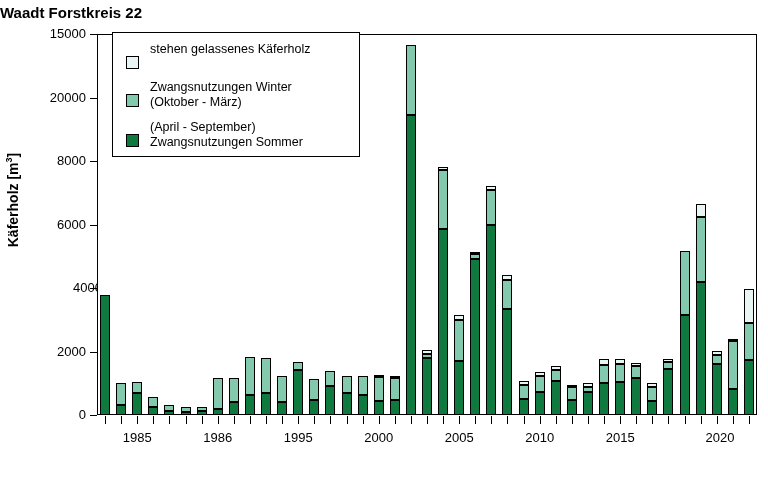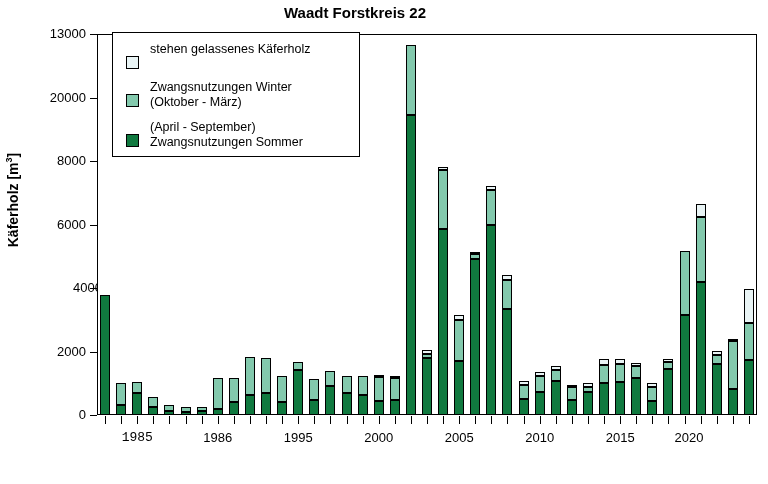--- a/index.html
+++ b/index.html
@@ -22,21 +22,20 @@
     height: 484px;
     background: #ffffff;
   }
 
   
   #chart-title {
     position: absolute;
     left: 0;
     top: 4px;
     width: 710px;
-    text-align: center;
     font-size: 15px;
     font-weight: bold;
     color: #000000;
     letter-spacing: 0px;
   }
 
   
   #y-axis-label {
     position: absolute;
     left: -86px;
@@ -181,21 +180,21 @@
       <div class="y-tick-label" style="top: 344.5px; right: 682px; position: absolute; left: 28px;">2000</div>
       <div class="y-tick-mark" style="top: 288px;"></div>
       <div class="y-tick-label" style="top: 281px; right: 682px; position: absolute; left: 44px;">4000</div>
       <div class="y-tick-mark" style="top: 224.5px;"></div>
       <div class="y-tick-label" style="top: 217.5px; right: 682px; position: absolute; left: 28px;">6000</div>
       <div class="y-tick-mark" style="top: 161px;"></div>
       <div class="y-tick-label" style="top: 154px; right: 682px; position: absolute; left: 28px;">8000</div>
       <div class="y-tick-mark" style="top: 97.5px;"></div>
       <div class="y-tick-label" style="top: 90.5px; right: 682px; position: absolute; left: 28px;">20000</div>
       <div class="y-tick-mark" style="top: 34px;"></div>
-      <div class="y-tick-label" style="top: 27px; right: 682px; position: absolute; left: 28px;">13000</div>
+      <div class="y-tick-label" style="top: 27px; right: 682px; position: absolute; left: 28px;">15000</div>
     </div>
   <div id="x-axis">
       <div class="x-tick-mark" style="left: 105.049px;"></div>
       <div class="x-tick-mark" style="left: 121.146px;"></div>
       <div class="x-tick-mark" style="left: 137.244px;"></div>
       <div class="x-tick-mark" style="left: 153.341px;"></div>
       <div class="x-tick-mark" style="left: 169.439px;"></div>
       <div class="x-tick-mark" style="left: 185.537px;"></div>
       <div class="x-tick-mark" style="left: 201.634px;"></div>
       <div class="x-tick-mark" style="left: 217.732px;"></div>
@@ -225,28 +224,28 @@
       <div class="x-tick-mark" style="left: 604.073px;"></div>
       <div class="x-tick-mark" style="left: 620.171px;"></div>
       <div class="x-tick-mark" style="left: 636.268px;"></div>
       <div class="x-tick-mark" style="left: 652.366px;"></div>
       <div class="x-tick-mark" style="left: 668.463px;"></div>
       <div class="x-tick-mark" style="left: 684.561px;"></div>
       <div class="x-tick-mark" style="left: 700.659px;"></div>
       <div class="x-tick-mark" style="left: 716.756px;"></div>
       <div class="x-tick-mark" style="left: 732.854px;"></div>
       <div class="x-tick-mark" style="left: 748.951px;"></div>
-      <div class="x-tick-label" style="left: 137.244px; font-family: Liberation Mono, monospace;">1985</div>
+      <div class="x-tick-label" style="left: 137.244px;">1985</div>
       <div class="x-tick-label" style="left: 217.732px;">1986</div>
       <div class="x-tick-label" style="left: 298.22px;">1995</div>
       <div class="x-tick-label" style="left: 378.707px;">2000</div>
       <div class="x-tick-label" style="left: 459.195px;">2005</div>
       <div class="x-tick-label" style="left: 539.683px;">2010</div>
       <div class="x-tick-label" style="left: 620.171px;">2015</div>
-      <div class="x-tick-label" style="left: 689px;">2020</div>
+      <div class="x-tick-label" style="left: 720px;">2020</div>
     </div>
 
   <div id="plot-frame"></div>
 
   <div id="bars-layer">
       <div class="bar-group" title="1983" style="left: 3.04878px; width: 10px; height: 381px;">
         <div class="bar-seg seg-sommer" style="bottom: 0px; height: 120.015px;"></div>
       </div>
       <div class="bar-group" title="1984" style="left: 19.1463px; width: 10px; height: 381px;">
         <div class="bar-seg seg-sommer" style="bottom: 0px; height: 9.525px;"></div>

